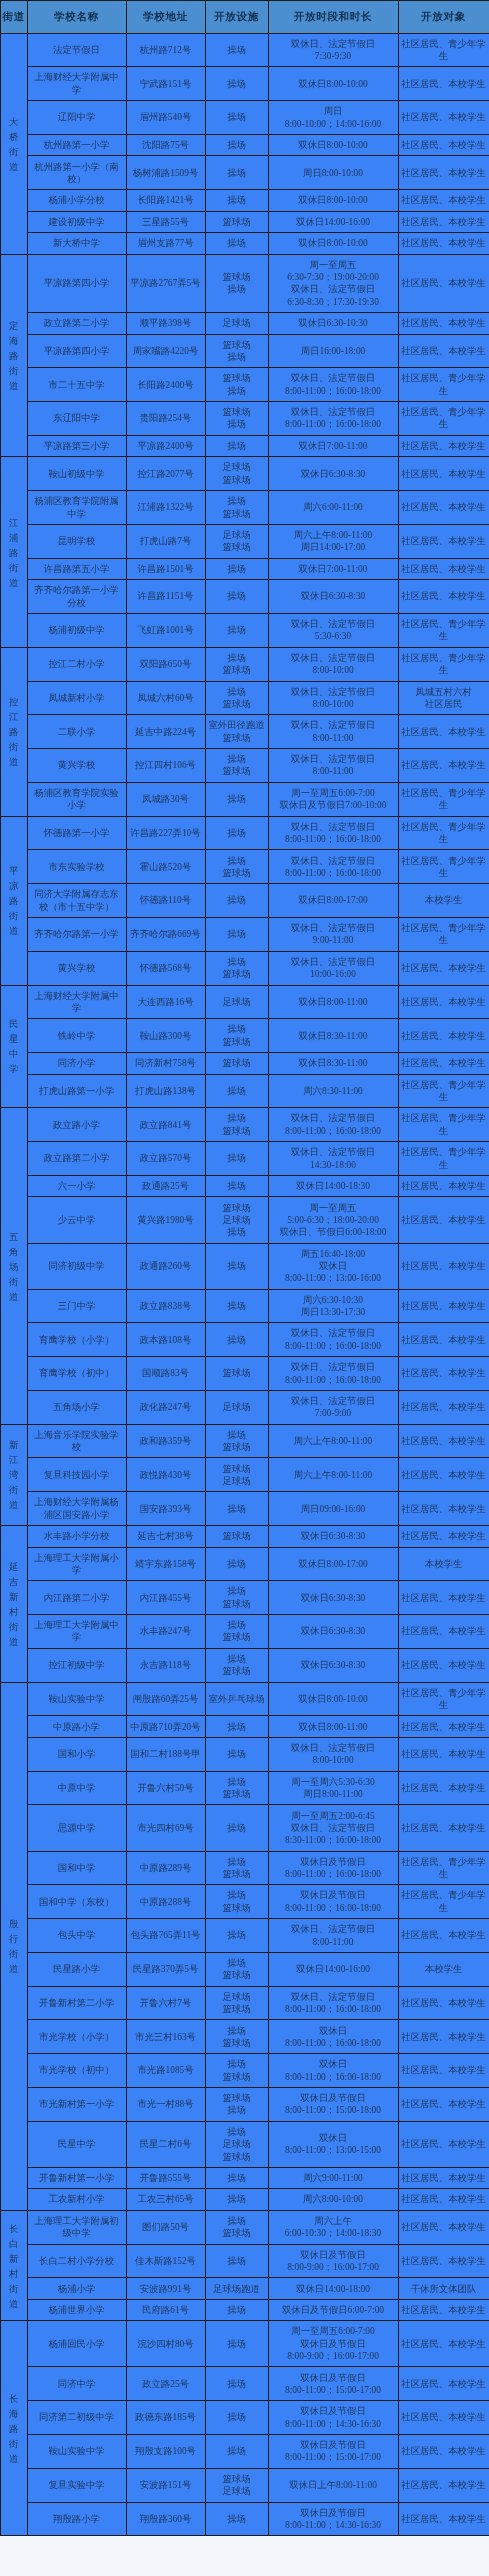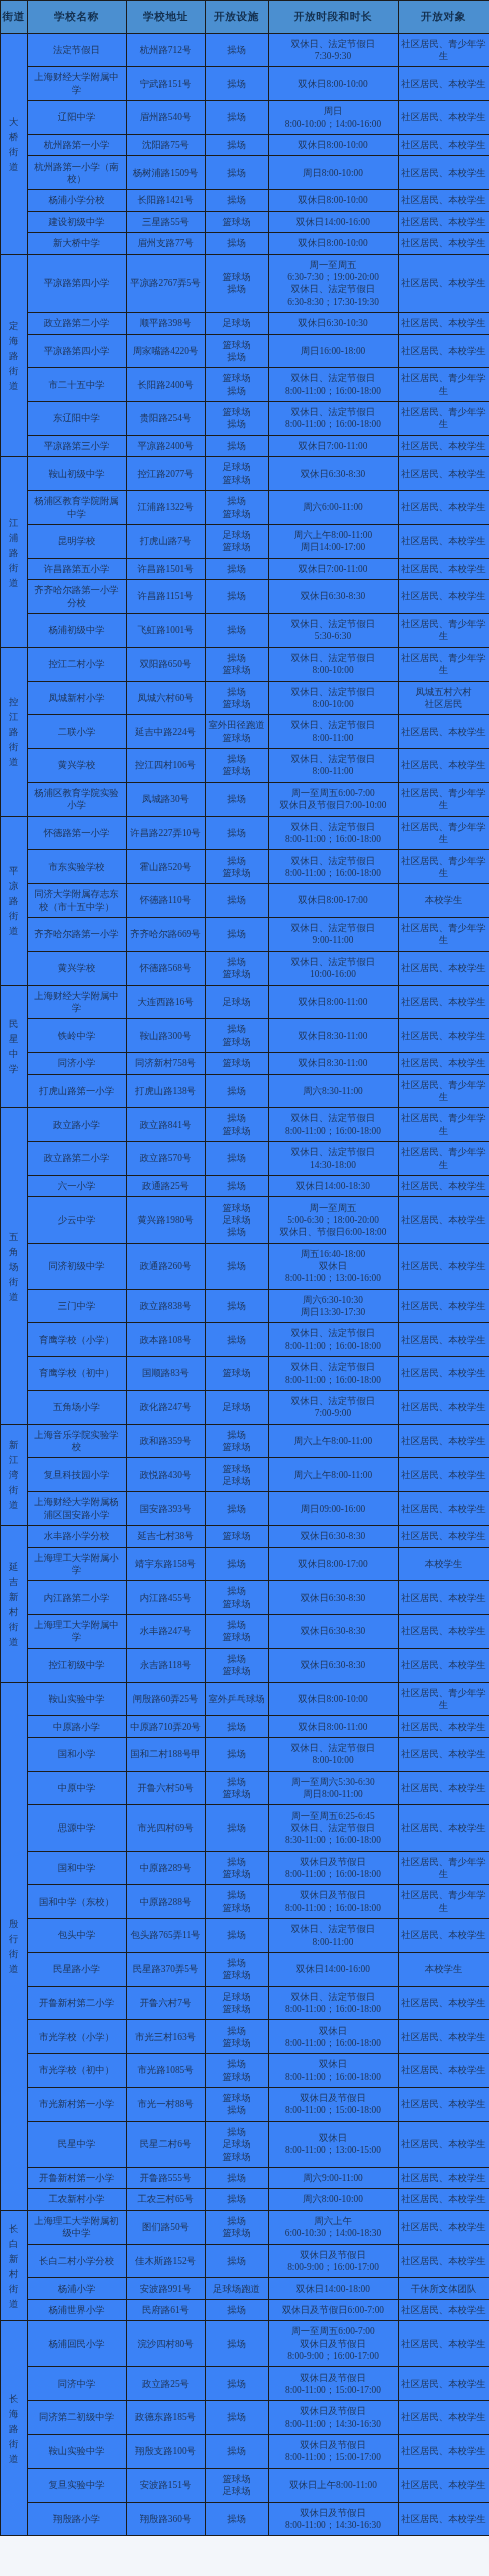--- a/index.html
+++ b/index.html
@@ -827,21 +827,21 @@
             <span class="ln">社区居民、本校学生</span>
           </td>
         </tr>
         <tr>
           <td class="school">思源中学</td>
           <td class="addr">市光四村69号</td>
           <td class="fac">
             <span class="ln">操场</span>
           </td>
           <td class="hours">
-            <span class="ln">周一至周五6:25-6:45</span>
+            <span class="ln">周一至周五2:00-6:45</span>
             <span class="ln">双休日、法定节假日</span>
             <span class="ln">8:30-11:00；16:00-18:00</span>
           </td>
           <td class="aud">
             <span class="ln">社区居民、本校学生</span>
           </td>
         </tr>
         <tr>
           <td class="school">国和中学</td>
           <td class="addr">中原路289号</td>

